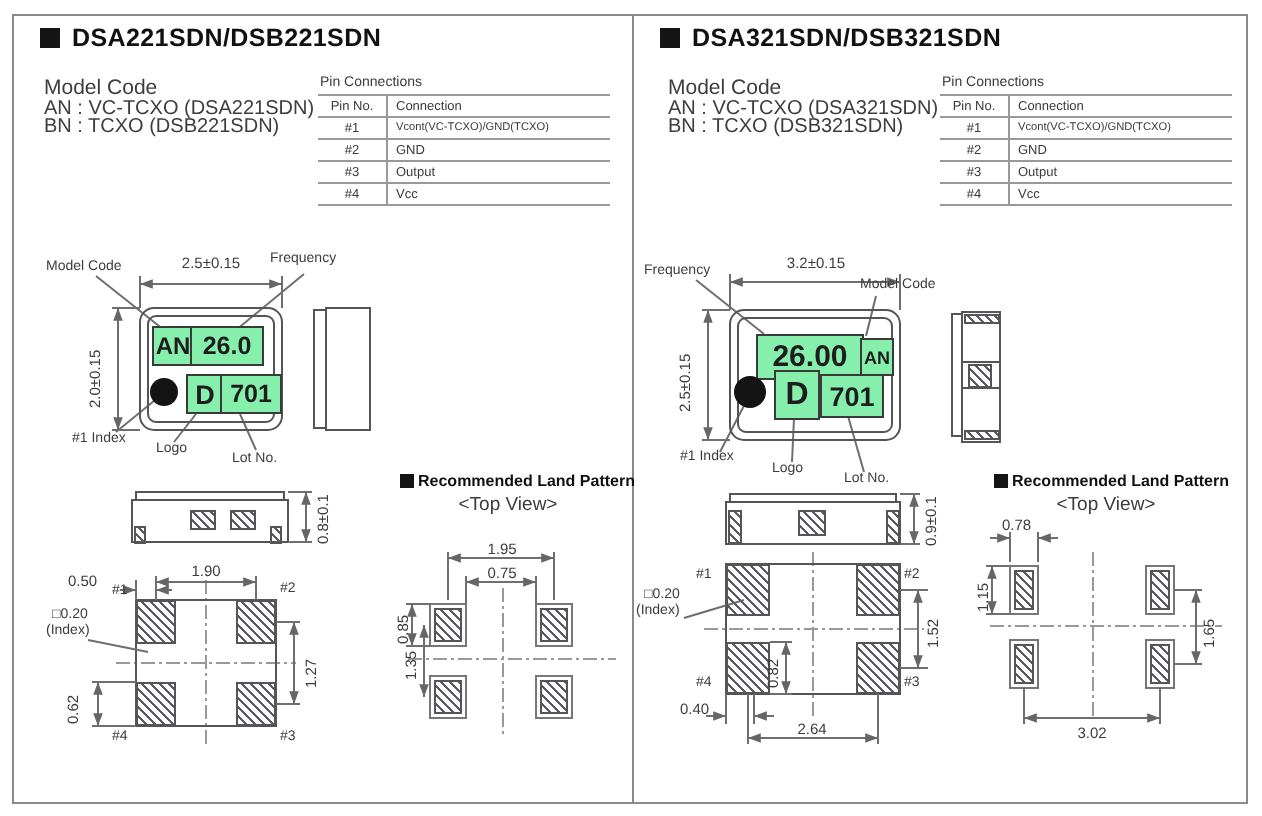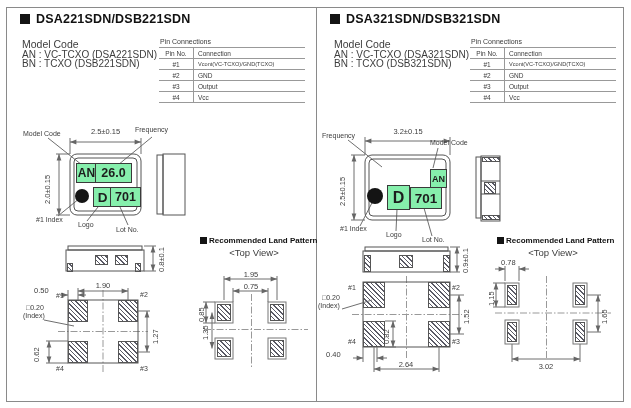--- a/index.html
+++ b/index.html
@@ -301,20 +301,21 @@
           <rect x="156" y="33" width="5" height="61"></rect>
           <rect x="161" y="32" width="19" height="65"></rect>
           <line x1="161" y1="57" x2="180" y2="57"></line>
           <line x1="161" y1="70" x2="180" y2="70"></line>
         </g>
       </svg>
       <span class="lbl" style="left:2px;top:8px;">Frequency</span>
       <span class="dim" style="left:52px;top:3px;width:72px;">3.2±0.15</span>
       <span class="lbl" style="left:110px;top:15px;">Model Code</span>
       <span class="rot" style="left:18px;top:82px;">2.5±0.15</span>
+      <div class="mark" style="left:58px;top:43px;width:52px;height:21px;font-size:15px;">26.00</div>
       <div class="mark" style="left:110px;top:45px;width:15px;height:17px;font-size:9px;">AN</div>
       <div class="dot" style="left:47px;top:64px;width:16px;height:16px;"></div>
       <div class="mark" style="left:67px;top:61px;width:21px;height:23px;font-size:16px;">D</div>
       <div class="mark" style="left:90px;top:63px;width:30px;height:20px;font-size:13.5px;">701</div>
       <div class="hatch" style="left:162px;top:33px;width:16px;height:3px;"></div>
       <div class="hatch" style="left:162px;top:91px;width:16px;height:3px;"></div>
       <div class="hatch" style="left:164px;top:58px;width:10px;height:10px;"></div>
       <span class="lbl" style="left:20px;top:101px;">#1 Index</span>
       <span class="lbl" style="left:66px;top:107px;">Logo</span>
       <span class="lbl" style="left:102px;top:112px;">Lot No.</span>
@@ -377,21 +378,21 @@
       <div class="hatch" style="left:47px;top:45px;width:20px;height:24px;"></div>
       <div class="hatch" style="left:112px;top:45px;width:20px;height:24px;"></div>
       <span class="lbl" style="left:32px;top:8px;">#1</span>
       <span class="lbl" style="left:136px;top:8px;">#2</span>
       <span class="lbl" style="left:32px;top:62px;">#4</span>
       <span class="lbl" style="left:136px;top:62px;">#3</span>
       <span class="lbl" style="left:6px;top:18px;">□0.20</span>
       <span class="lbl" style="left:2px;top:26px;">(Index)</span>
       <span class="rot" style="left:146px;top:48px;">1.52</span>
       <span class="rot" style="left:66px;top:68px;">0.82</span>
-      <span class="dim" style="left:10px;top:74px;">0.40</span>
+      <span class="dim" style="left:24px;top:74px;">0.40</span>
       <span class="dim" style="left:74px;top:84px;width:32px;">2.64</span>
     </div>
 
     <div class="draw" style="left:487px;top:236px;width:132px;height:150px;">
       <div class="lp-title" style="left:10px;top:0px;">
         <span class="lp-bullet"></span>
         <span class="lp-title-text">Recommended Land Pattern</span>
       </div>
       <div class="lp-sub" style="left:0px;top:11px;width:132px;">&lt;Top View&gt;</div>
       <svg width="132" height="150">

